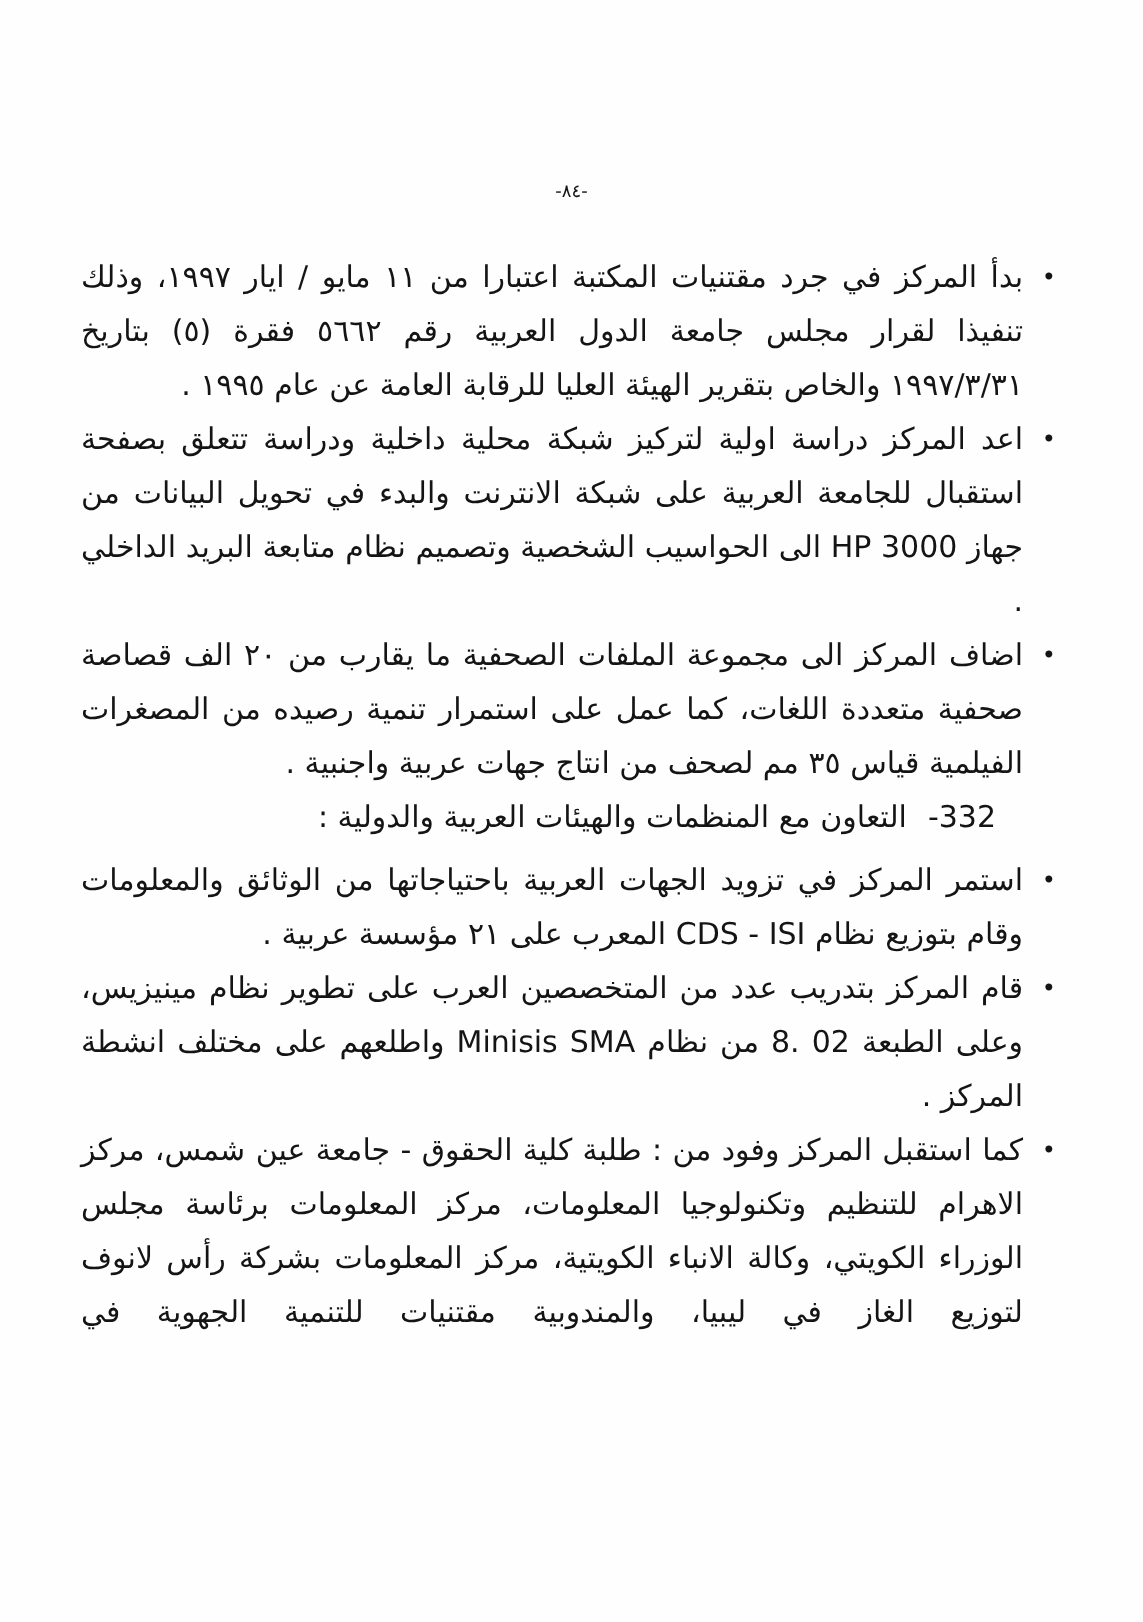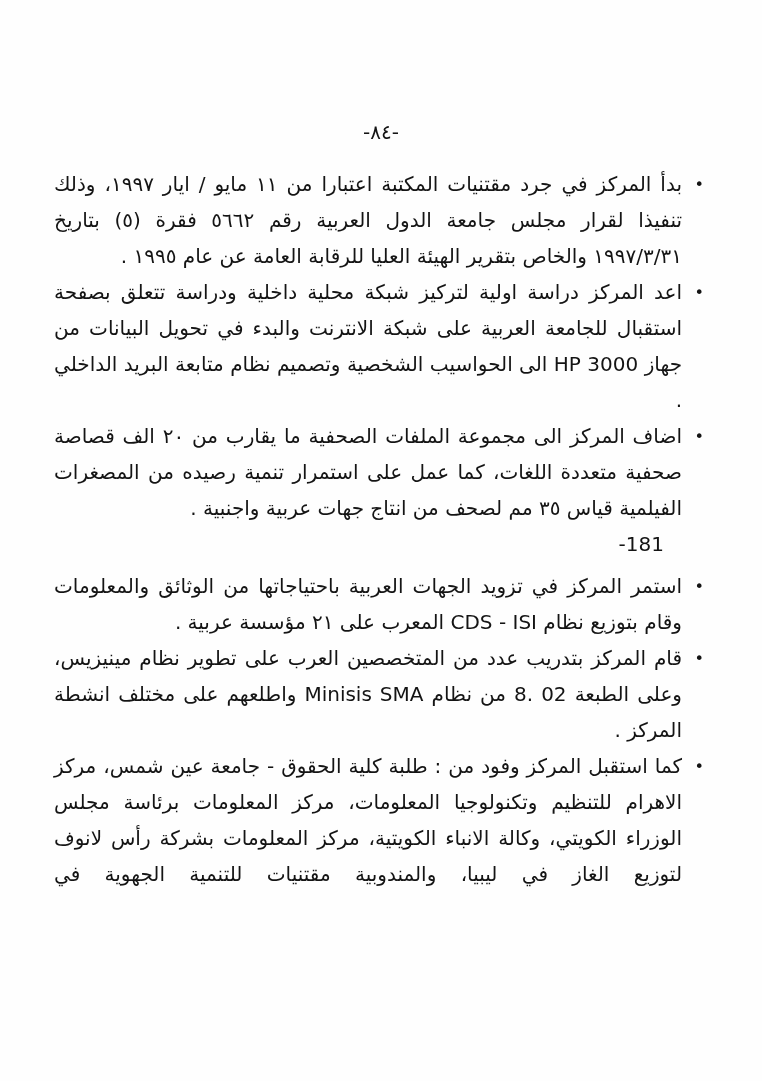--- a/index.html
+++ b/index.html
@@ -16,21 +16,21 @@
     background: #fefefe;
     color: #141414;
     overflow: hidden;
   }
   .pagenum {
     position: absolute;
     top: 120px;
     left: 0;
     right: 0;
     text-align: center;
-    font-size: 20px;
+    font-size: 12px;
     letter-spacing: 1px;
     direction: rtl;
   }
   .content {
     position: absolute;
     top: 166px;
     right: 56px;
     left: 54px;
     direction: rtl;
     font-size: 20px;
@@ -81,21 +81,22 @@
       <span class="bullet">•</span>
       <span>اعد المركز دراسة اولية لتركيز شبكة محلية داخلية ودراسة تتعلق بصفحة استقبال للجامعة العربية على شبكة الانترنت والبدء في تحويل البيانات من جهاز ‪HP 3000‬ الى الحواسيب الشخصية وتصميم نظام متابعة البريد الداخلي .</span>
     </div>
 
     <div class="para">
       <span class="bullet">•</span>
       <span>اضاف المركز الى مجموعة الملفات الصحفية ما يقارب من ٢٠ الف قصاصة صحفية متعددة اللغات، كما عمل على استمرار تنمية رصيده من المصغرات الفيلمية قياس ٣٥ مم لصحف من انتاج جهات عربية واجنبية .</span>
     </div>
 
     <div class="section-row">
-      <span class="section-number">181-</span>
+      <span class="section-number">332-</span>
+      <span>التعاون مع المنظمات والهيئات العربية والدولية :</span>
     </div>
 
     <div class="para">
       <span class="bullet">•</span>
       <span>استمر المركز في تزويد الجهات العربية باحتياجاتها من الوثائق والمعلومات وقام بتوزيع نظام ‪CDS - ISI‬ المعرب على ٢١ مؤسسة عربية .</span>
     </div>
 
     <div class="para">
       <span class="bullet">•</span>
       <span>قام المركز بتدريب عدد من المتخصصين العرب على تطوير نظام مينيزيس، وعلى الطبعة ‪8. 02‬ من نظام ‪Minisis SMA‬ واطلعهم على مختلف انشطة المركز .</span>

